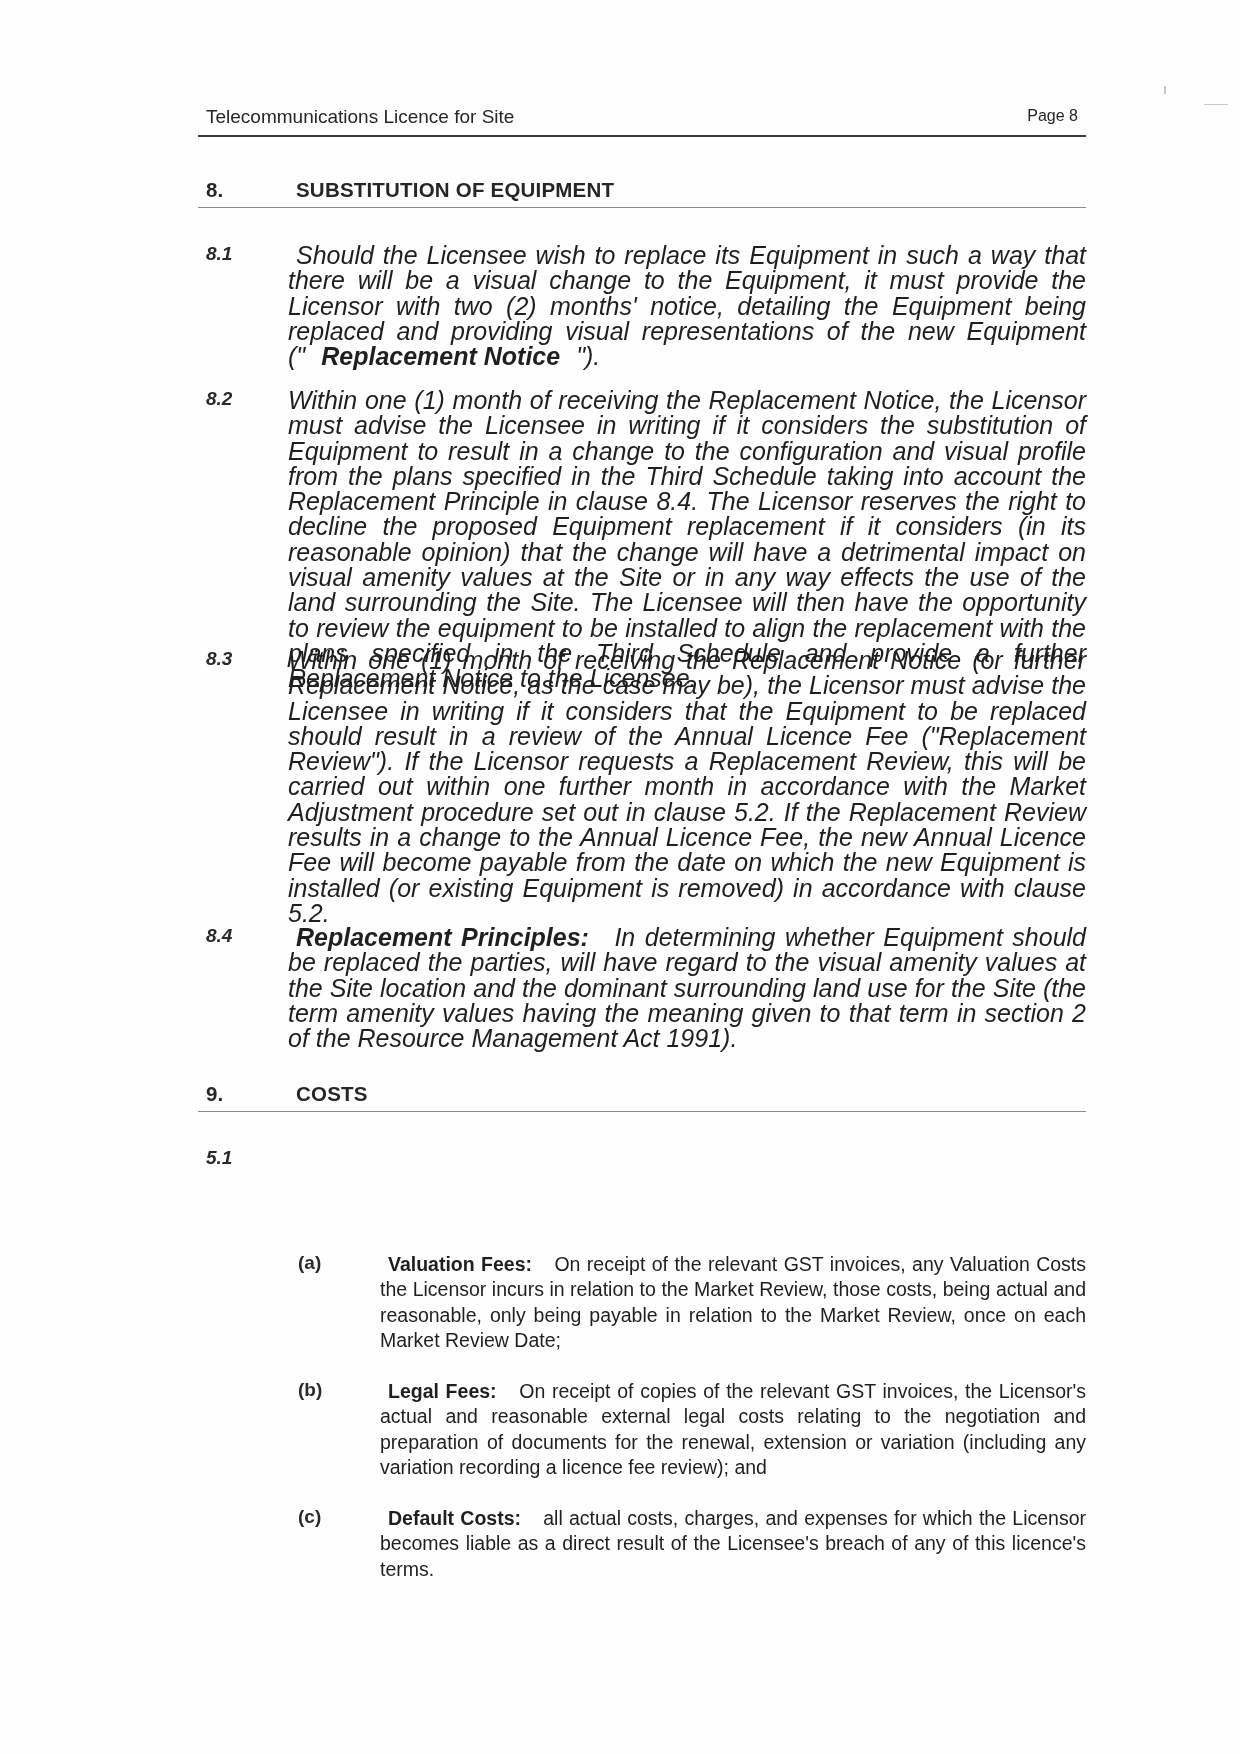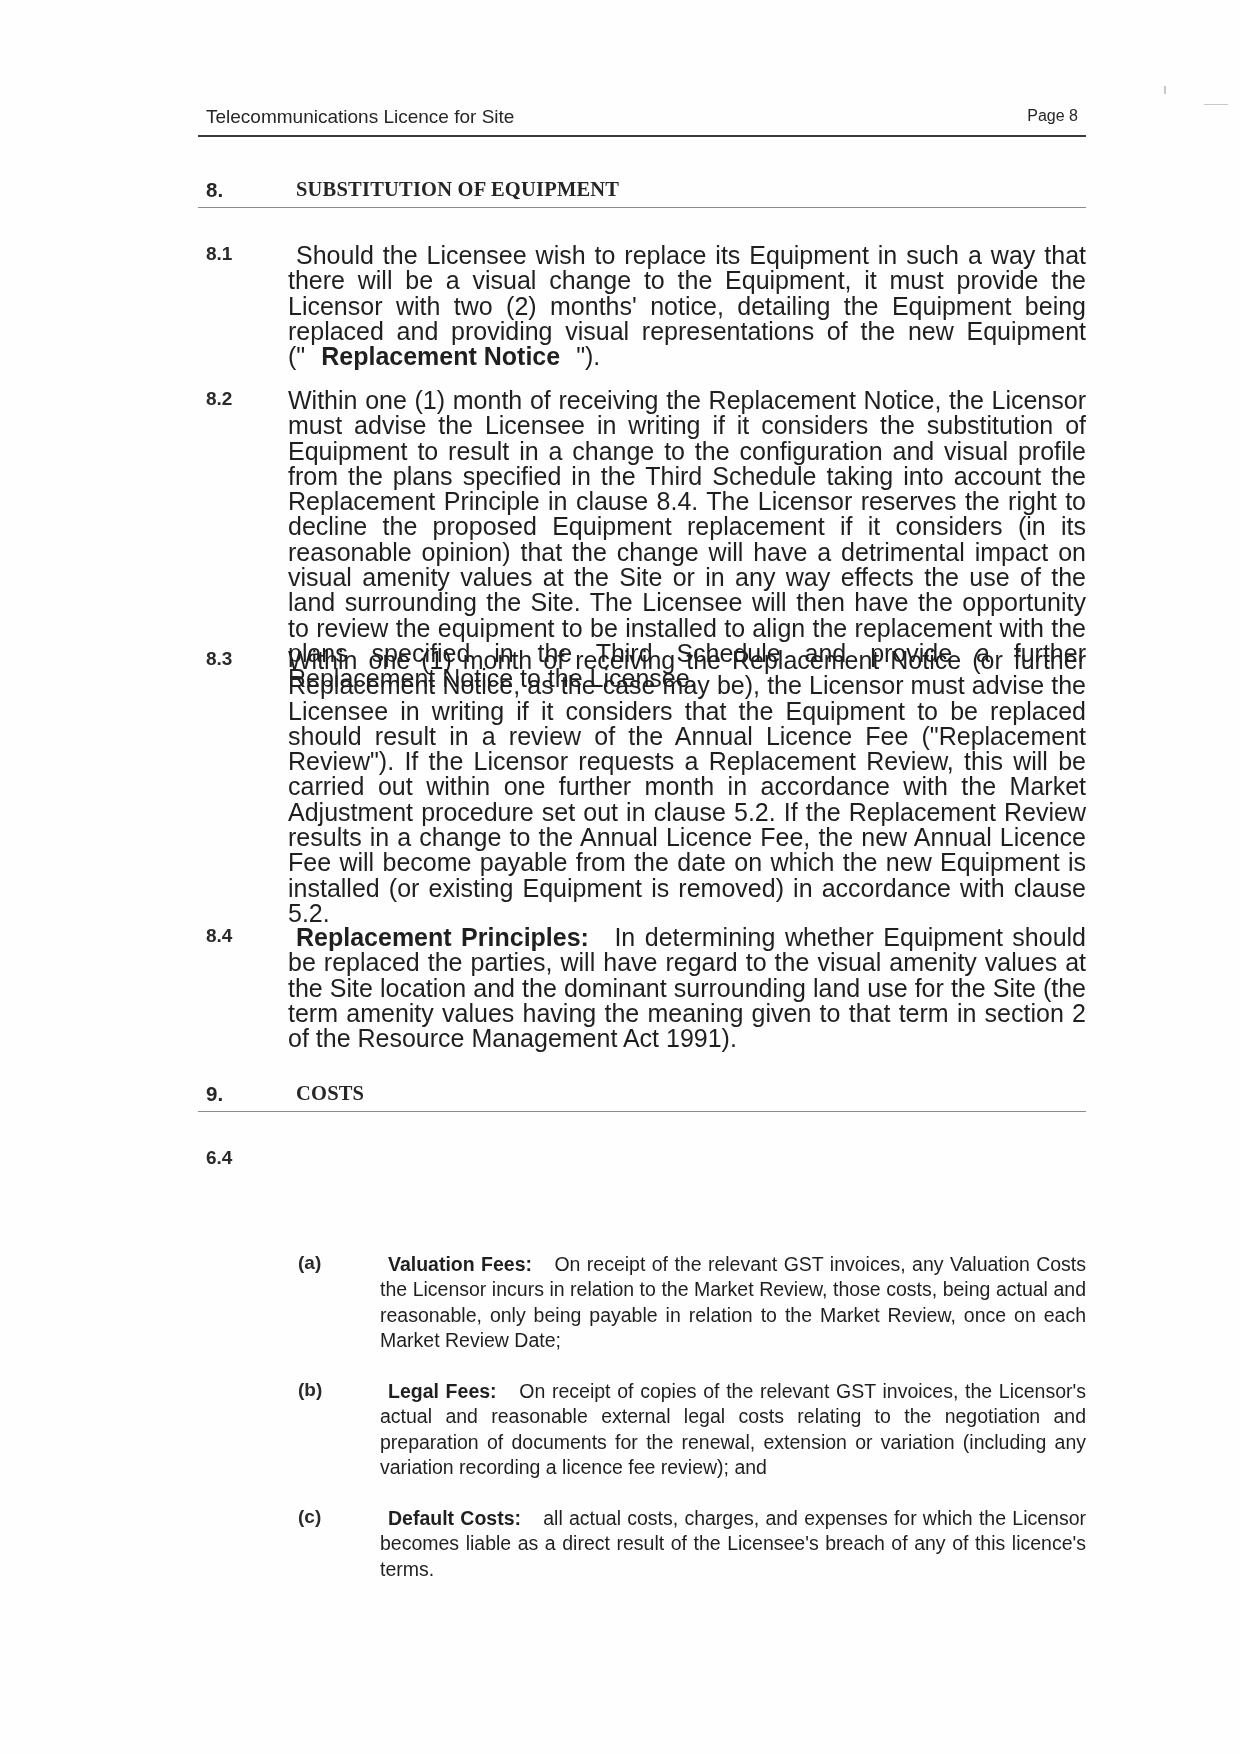--- a/index.html
+++ b/index.html
@@ -55,33 +55,33 @@
     .section-heading .num {
       position: absolute;
       left: 0;
       top: 0;
     }
     .section-heading .txt {
       position: absolute;
       left: 90px;
       top: 0;
       letter-spacing: 0.2px;
-      font-family: Liberation Serif, serif;
     }
     .section-rule {
       position: absolute;
       left: 174px;
       width: 888px;
       height: 1px;
       background: #8a8a8a;
     }
     .clause {
       position: absolute;
       left: 174px;
       width: 888px;
+      font-style: italic;
     }
     .clause .cnum {
       position: absolute;
       left: 0;
       top: 0;
       font-size: 19px;
       font-weight: bold;
       color: #2a2a2a;
     }
     .clause .cbody {
@@ -155,21 +155,21 @@
   <div class="cbody"><b>Replacement Principles:</b><span>  In determining whether Equipment should be replaced the parties, will have regard to the visual amenity values at the Site location and the dominant surrounding land use for the Site (the term amenity values having the meaning given to that term in section 2 of the Resource Management Act 1991).</span></div>
 </div>
 
 <div class="section-heading" style="top:1050px;">
   <span class="num">9.</span>
   <span class="txt">COSTS</span>
 </div>
 <div class="section-rule" style="top:1087px;"></div>
 
 <div class="clause" style="top:1115px;">
-  <span class="cnum">6.4</span>
+  <span class="cnum">5.1</span>
 </div>
 
 <div class="subclause" style="top:1220px;">
   <span class="snum">(a)</span>
   <div class="sbody"><b>Valuation Fees:</b><span>  On receipt of the relevant GST invoices, any Valuation Costs the Licensor incurs in relation to the Market Review, those costs, being actual and reasonable, only being payable in relation to the Market Review, once on each Market Review Date;</span></div>
 </div>
 
 <div class="subclause" style="top:1347px;">
   <span class="snum">(b)</span>
   <div class="sbody"><b>Legal Fees:</b><span>  On receipt of copies of the relevant GST invoices, the Licensor's actual and reasonable external legal costs relating to the negotiation and preparation of documents for the renewal, extension or variation (including any variation recording a licence fee review); and</span></div>

